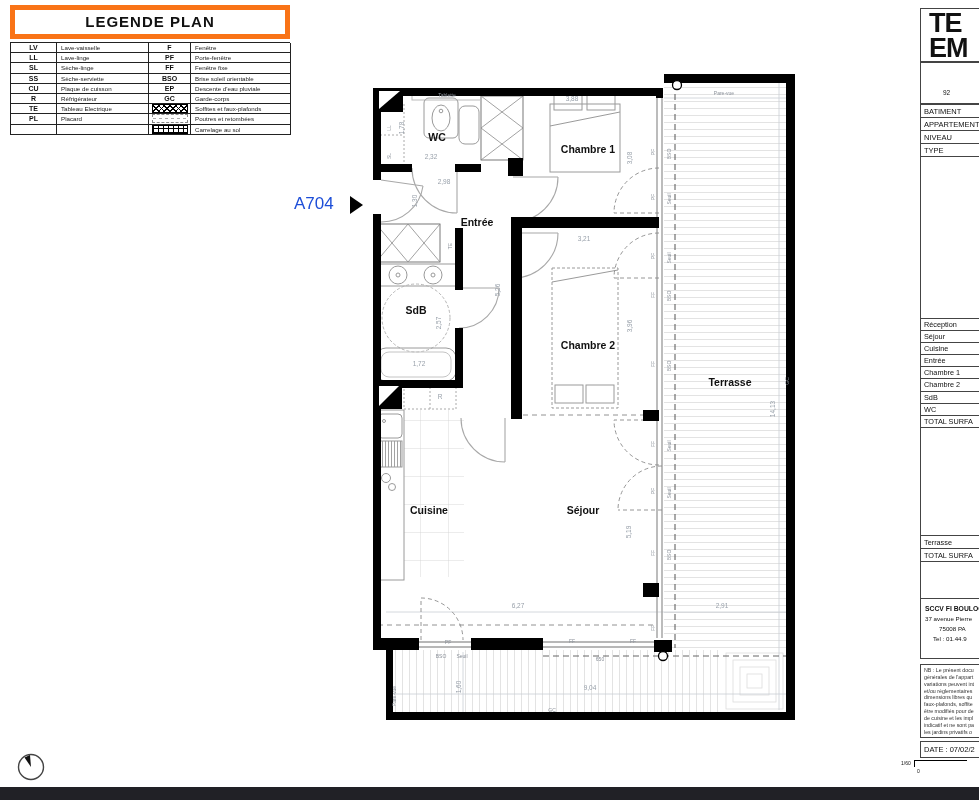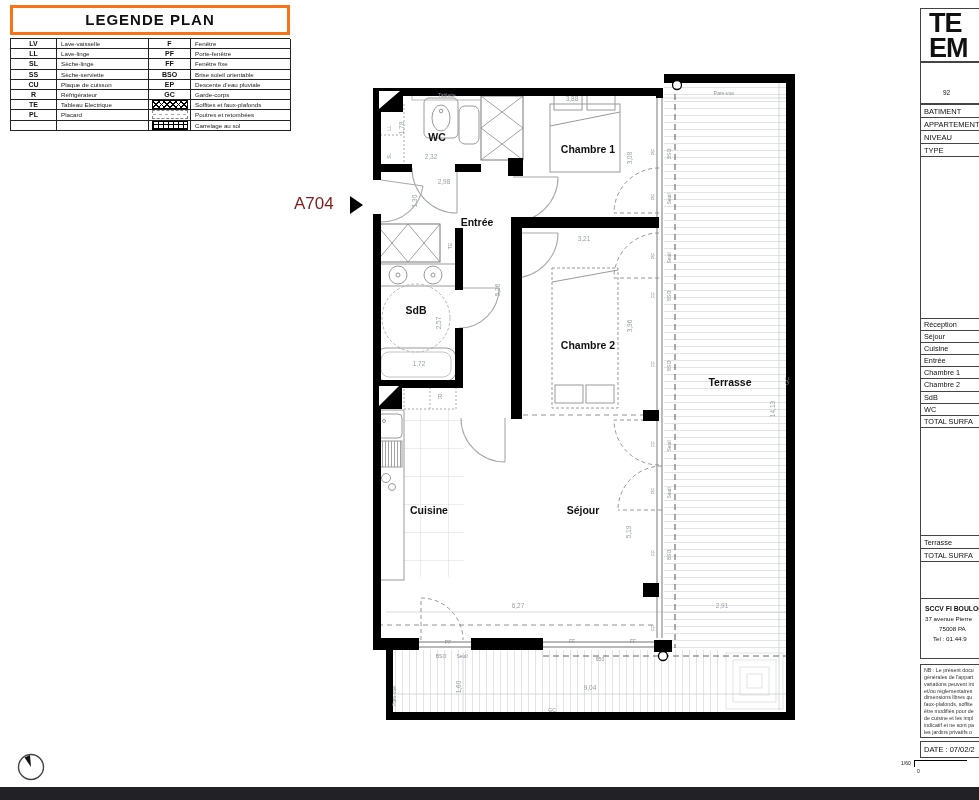--- a/index.html
+++ b/index.html
@@ -1,40 +1,40 @@
 <!DOCTYPE html>
 <html><head>
 <meta charset="utf-8">
 <style>
   html,body{margin:0;padding:0;background:#fff;}
   .page{position:relative;width:979px;height:800px;background:#fff;overflow:hidden;
         font-family:"Liberation Sans",sans-serif;color:#111;}
 
   
   .legend{position:absolute;left:10px;top:5px;width:280px;}
-  .legend-title{border:3px solid #f97316;height:24px;line-height:24px;text-align:center;
+  .legend-title{border:5px solid #f97316;height:24px;line-height:24px;text-align:center;
     font-size:15px;font-weight:bold;letter-spacing:1px;}
   .legend-grid{margin-top:3px;display:grid;grid-template-columns:46px 92px 42px 100px;
     grid-auto-rows:10.2px;border-top:1px solid #222;border-left:1px solid #222;}
   .lg-cell{border-right:1px solid #222;border-bottom:1px solid #222;overflow:hidden;
     white-space:nowrap;display:flex;align-items:center;}
   .lg-abbr{justify-content:center;font-size:7px;font-weight:bold;}
   .lg-desc{font-size:6.2px;padding-left:4px;color:#222;}
   .lg-icon{display:inline-block;width:34px;height:7px;}
   .lg-icon.hatch{border:1.5px solid #000;
     background:repeating-linear-gradient(45deg,#000 0 1px,transparent 1px 4px),
                repeating-linear-gradient(-45deg,#000 0 1px,transparent 1px 4px);}
   .lg-icon.dashes{border:1px dashed #888;background:
     repeating-linear-gradient(90deg,#aaa 0 3px,transparent 3px 6px) center/100% 1px no-repeat;}
   .lg-icon.grid{border:1.5px solid #000;
     background:repeating-linear-gradient(90deg,#000 0 1px,transparent 1px 5px),
                repeating-linear-gradient(0deg,#000 0 1px,transparent 1px 4px);}
 
   
-  .apt-id{position:absolute;left:294px;top:194px;font-size:17px;color:#7f1d1d;}
+  .apt-id{position:absolute;left:294px;top:194px;font-size:17px;color:#1d4ed8;}
   .apt-arrow{position:absolute;left:350px;top:196px;width:0;height:0;
     border-left:13px solid #000;border-top:9px solid transparent;border-bottom:9px solid transparent;}
 
   
   svg text{font-family:"Liberation Sans",sans-serif;}
   svg text.room{font-size:10.5px;font-weight:bold;fill:#111;text-anchor:middle;}
   svg text.dim{font-size:6.5px;fill:#98a0aa;text-anchor:middle;}
   svg text.tiny{font-size:5px;fill:#8a9099;text-anchor:middle;}
 
   

